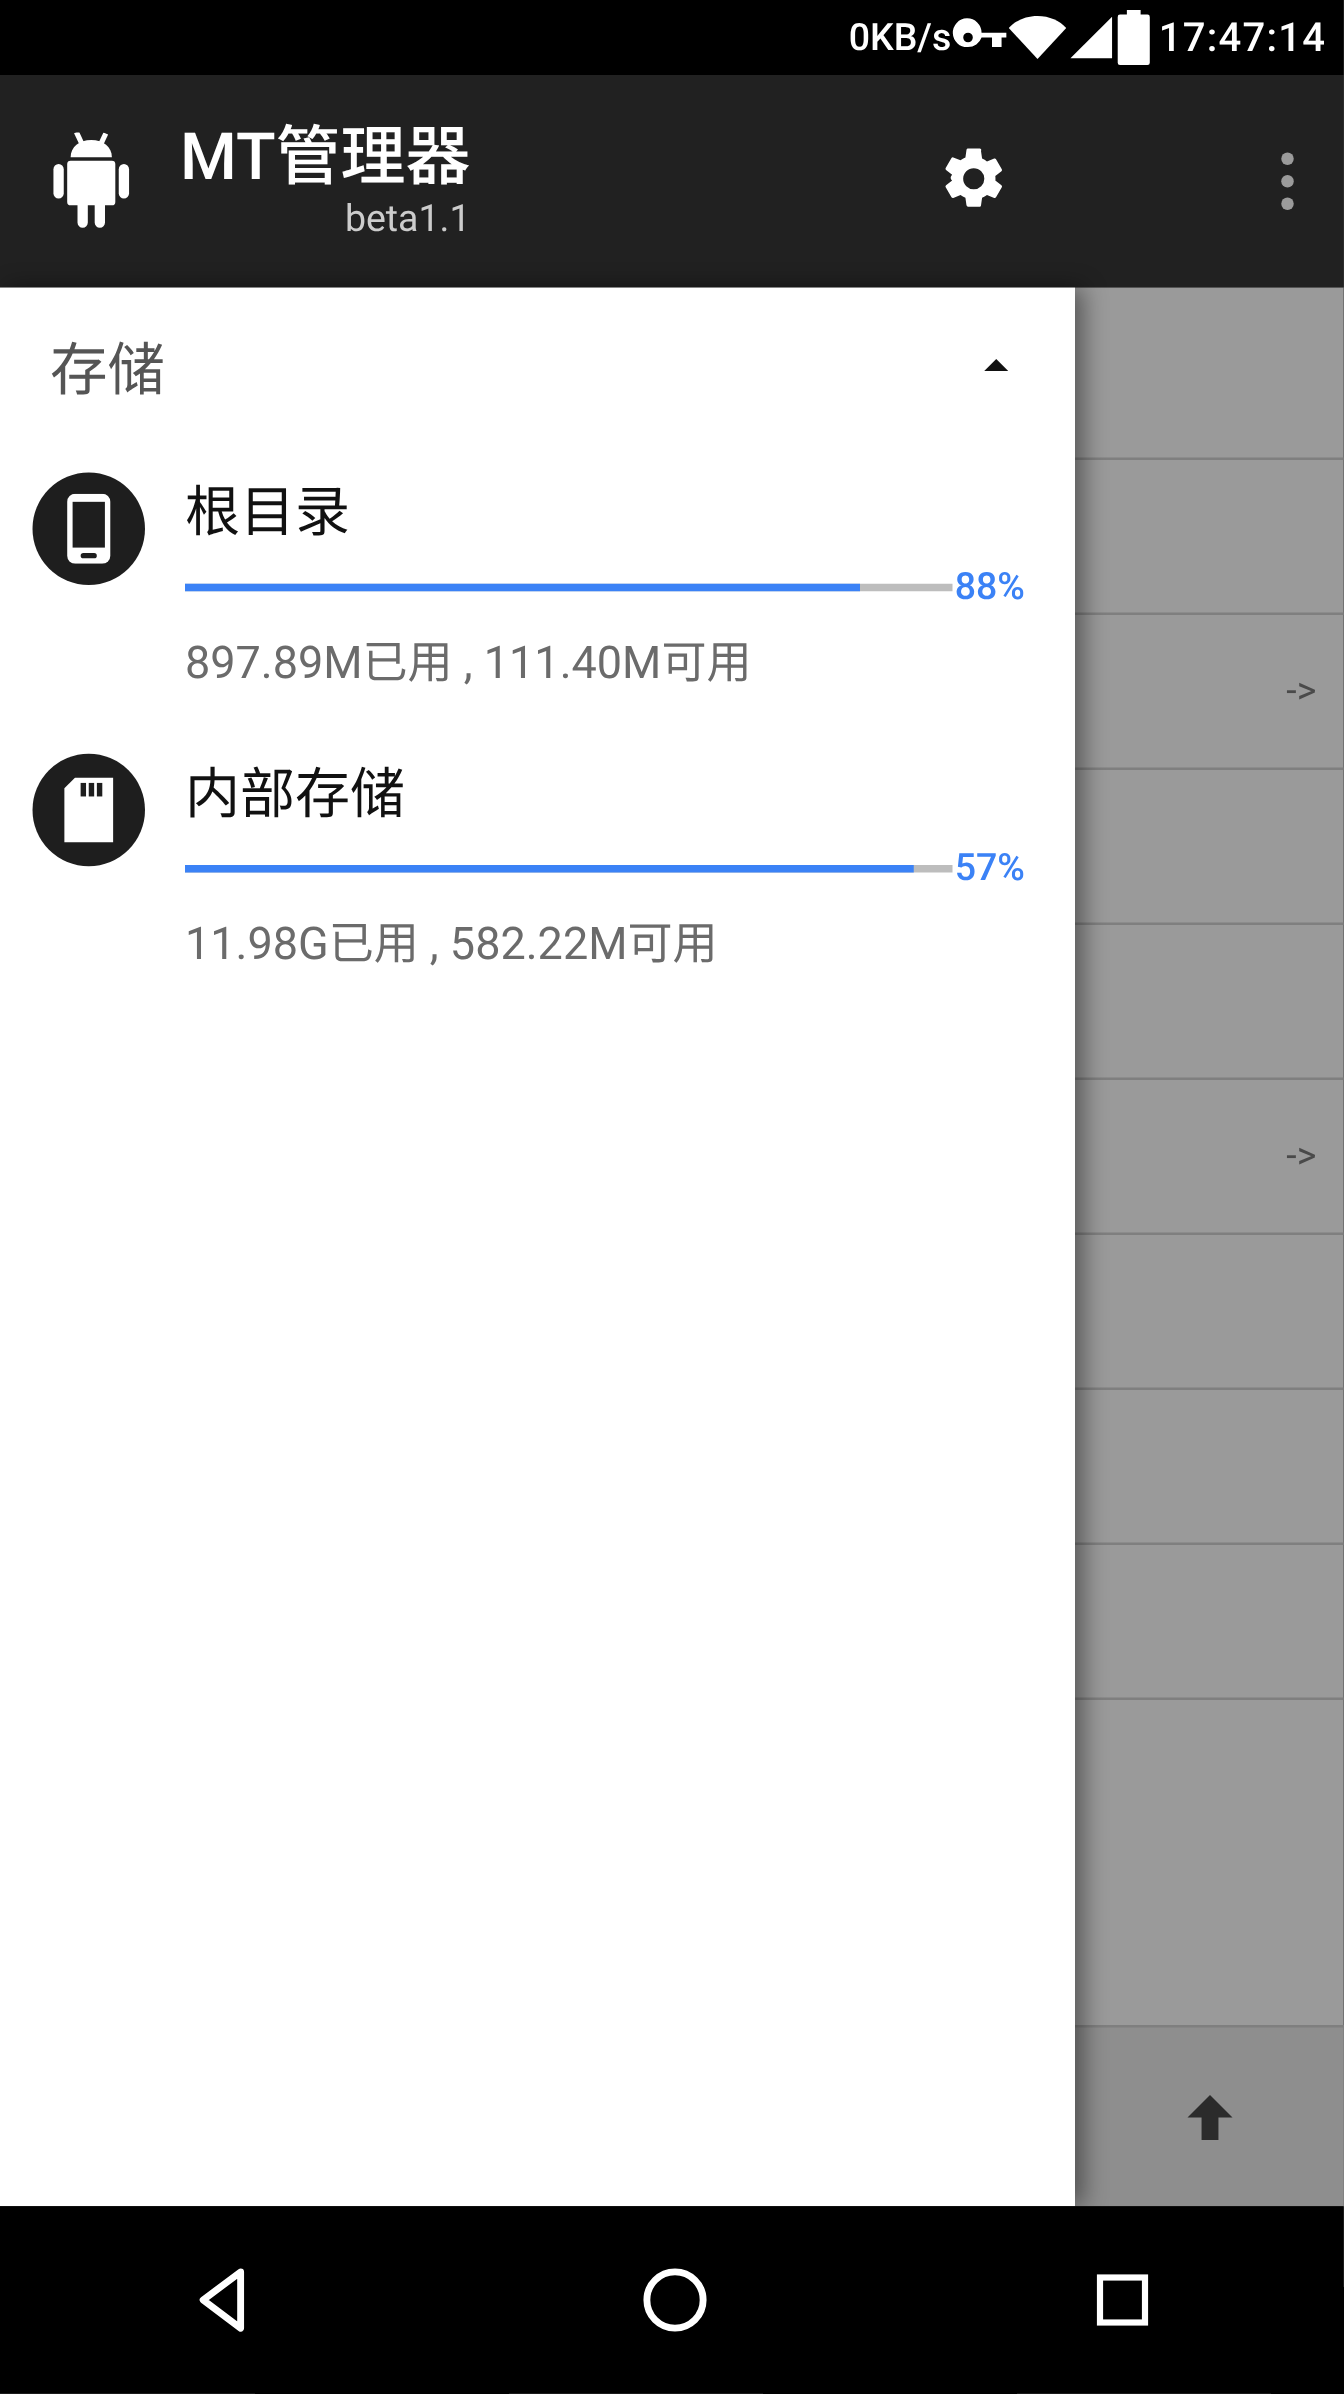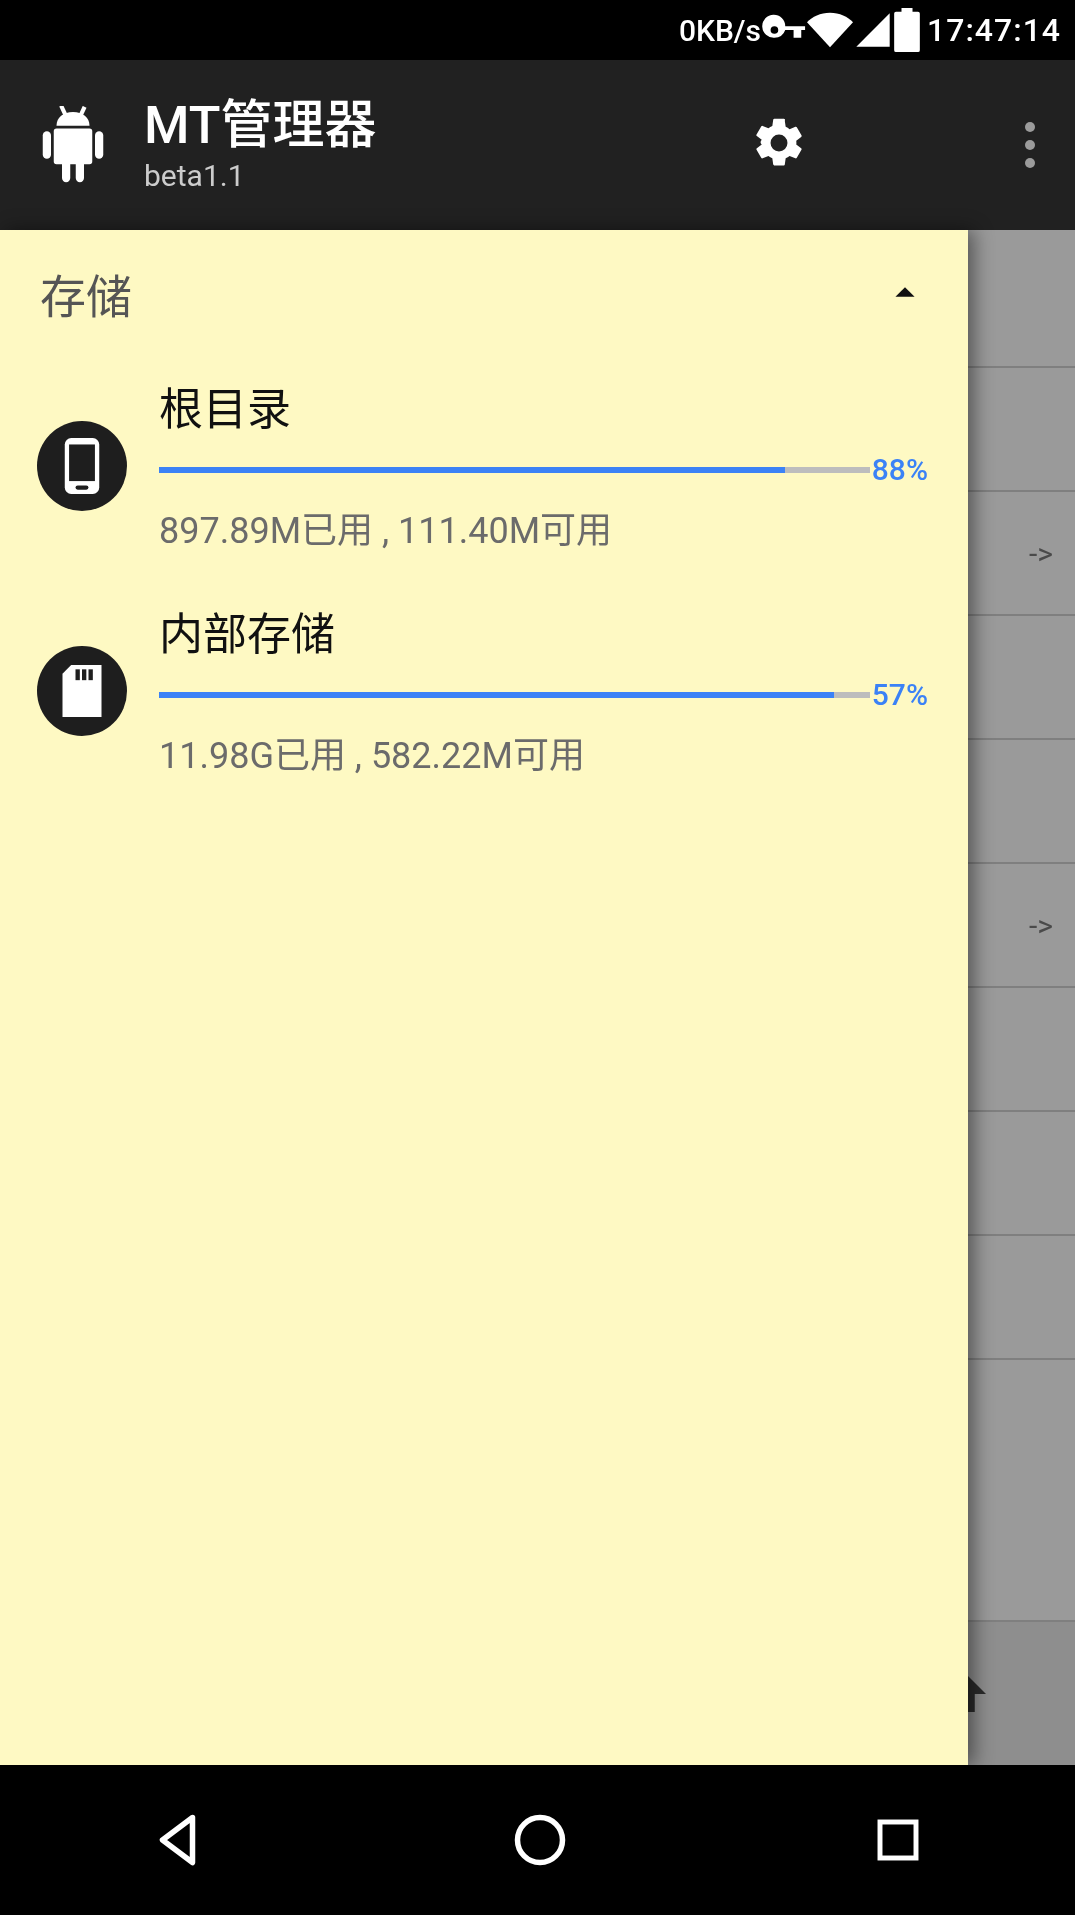--- a/index.html
+++ b/index.html
@@ -7,34 +7,34 @@
 
   
   .status-bar { height:60px; background:#000; color:#fff; display:flex; align-items:center; justify-content:flex-end; padding:0 14px; font-size:32px; font-weight:500; gap:0; }
   .status-bar .speed { font-size:30px; font-weight:500; }
   .status-bar .key-icon svg, .status-bar .wifi-icon svg, .status-bar .cell-icon svg, .status-bar .batt-icon svg { display:block; fill:#fff; }
   .status-bar .clock { margin-left:6px; letter-spacing:1px; }
 
   
   .app-bar { height:170px; background:#212121; color:#fff; display:flex; align-items:center; padding:0 30px 0 40px; position:relative; }
   .app-bar .android-icon { width:66px; height:78px; margin-right:38px; }
-  .app-bar .titles { flex:0 0 auto; }
+  .app-bar .titles { flex:0 0 auto;text-align:right; }
   .app-bar .title { font-size:52px; font-weight:500; line-height:1.1; }
   .app-bar .subtitle { font-size:30px; color:#ccc; margin-top:4px; }
   .app-bar .gear { position:absolute; left:750px; top:50%; transform:translateY(-50%); }
   .app-bar .overflow { position:absolute; right:40px; top:50%; transform:translateY(-50%); display:flex; flex-direction:column; gap:8px; opacity:.55; }
   .app-bar .overflow span { width:10px; height:10px; border-radius:50%; background:#fff; }
 
   
-  .drawer { position:absolute; left:0; top:230px; width:968px; height:1535px; background:#fef9c3; box-shadow:6px 0 18px rgba(0,0,0,.45); }
+  .drawer { position:absolute; left:0; top:230px; width:860px; height:1535px; background:#ffffff; box-shadow:6px 0 18px rgba(0,0,0,.45); }
   .section-header { display:flex; align-items:center; justify-content:space-between; padding:30px 40px 30px 40px; }
   .section-header .label { font-size:46px; color:#555; }
   .section-header .chevron svg { display:block; }
 
-  .storage-item { display:flex; align-items:center; padding:18px 40px 28px 26px;margin-left:11px; }
+  .storage-item { display:flex; align-items:flex-start; padding:18px 40px 28px 26px; }
   .storage-item .badge { width:90px; height:90px; border-radius:50%; background:#1e1e1e; display:flex; align-items:center; justify-content:center; flex:0 0 auto; margin-right:32px; margin-top:4px; }
   .storage-item .badge svg { display:block; fill:#fff; }
   .storage-item .info { flex:1 1 auto; }
   .storage-item .name { font-size:44px; color:#111; font-weight:400; margin-bottom:14px; }
   .storage-item .bar-row { display:flex; align-items:center; gap:2px; margin-bottom:14px; }
   .storage-item .bar { position:relative; height:6px; background:#bdbdbd; flex:1 1 auto; }
   .storage-item .bar .fill { position:absolute; left:0; top:0; bottom:0; background:#3b82f6; }
   .storage-item .pct { font-size:30px; color:#3b82f6; font-weight:500; }
   .storage-item .detail { font-size:36px; color:#6b6b6b; }
 

